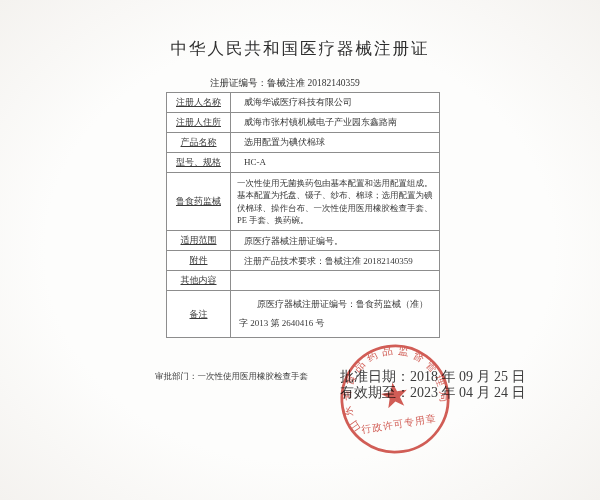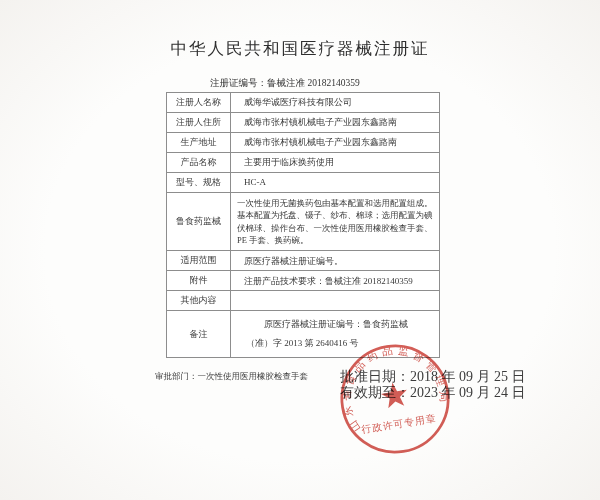--- a/index.html
+++ b/index.html
@@ -46,35 +46,36 @@
     border: 1px solid #8d8d8d;
     font-size: 9px;
     color: #3a3a3a;
     vertical-align: middle;
     background: #fff;
   }
   td.lbl {
     width: 64px;
     text-align: center;
     padding: 3px 2px;
+    text-decoration: underline;
   }
   td.val {
     padding: 3px 13px;
     line-height: 1.35;
   }
   tr.row-structure td.val {
     font-size: 8.5px;
     line-height: 1.45;
     padding: 4px 6px;
     margin-left: 46px;
   }
   tr.row-remark td.val {
     line-height: 2.1;
     text-indent: 2em;
-    padding: 4px 15px;
+    padding: 4px 8px;
   }
   tr.row-empty td.val { height: 18px; }
   .footer-dept {
     position: absolute;
     left: 155px;
     top: 371px;
     font-size: 8.5px;
     color: #3c3c3c;
   }
   .footer-dates {
@@ -109,26 +110,22 @@
     <tbody>
         <tr>
       <td class="lbl">注册人名称</td>
       <td class="val">威海华诚医疗科技有限公司</td>
     </tr>
     <tr>
       <td class="lbl">注册人住所</td>
       <td class="val">威海市张村镇机械电子产业园东鑫路南</td>
     </tr>
     <tr>
-      <td class="lbl">生产地址</td>
-      <td class="val">威海市张村镇机械电子产业园东鑫路南</td>
-    </tr>
-    <tr>
       <td class="lbl">产品名称</td>
-      <td class="val">主要用于临床换药使用</td>
+      <td class="val">选用配置为碘伏棉球</td>
     </tr>
     <tr>
       <td class="lbl">型号、规格</td>
       <td class="val">HC-A</td>
     </tr>
     <tr class="row-structure">
       <td class="lbl">鲁食药监械</td>
       <td class="val">一次性使用无菌换药包由基本配置和选用配置组成。基本配置为托盘、镊子、纱布、棉球；选用配置为碘伏棉球、操作台布、一次性使用医用橡胶检查手套、PE 手套、换药碗。</td>
     </tr>
     <tr>
@@ -147,21 +144,21 @@
       <td class="lbl">备注</td>
       <td class="val">原医疗器械注册证编号：鲁食药监械（准）字 2013 第 2640416 号</td>
     </tr>
   </tbody>
     </table>
 
   <div class="footer-dept">审批部门：一次性使用医用橡胶检查手套</div>
 
   <div class="footer-dates">
     <div>批准日期：2018 年 09 月 25 日</div>
-    <div>有效期至：2023 年 09 月 24 日</div>
+    <div>有效期至：2023 年 04 月 24 日</div>
   </div>
 
   <svg class="stamp" viewBox="0 0 120 120" xmlns="http://www.w3.org/2000/svg">
     <circle cx="60" cy="60" r="54" fill="none" stroke="#c93a31" stroke-width="2.8"></circle>
     <path id="seal-arc" d="M 22 86 A 46 46 0 1 1 98 86" fill="none"></path>
     <text fill="#c93a31" font-size="11" font-family="Liberation Serif, serif">
       <textPath href="#seal-arc" startOffset="2" textLength="180" lengthAdjust="spacing">山东省食品药品监督管理局</textPath>
     </text>
     <polygon points="60,43 63.3,52.5 73.3,52.7 65.3,58.7 68.2,68.3 60,62.6 51.8,68.3 54.7,58.7 46.7,52.7 56.7,52.5" fill="#c93a31"></polygon>
     <text x="60" y="89" text-anchor="middle" fill="#c93a31" font-size="10" font-family="Liberation Serif, serif" letter-spacing="1">行政许可专用章</text>

